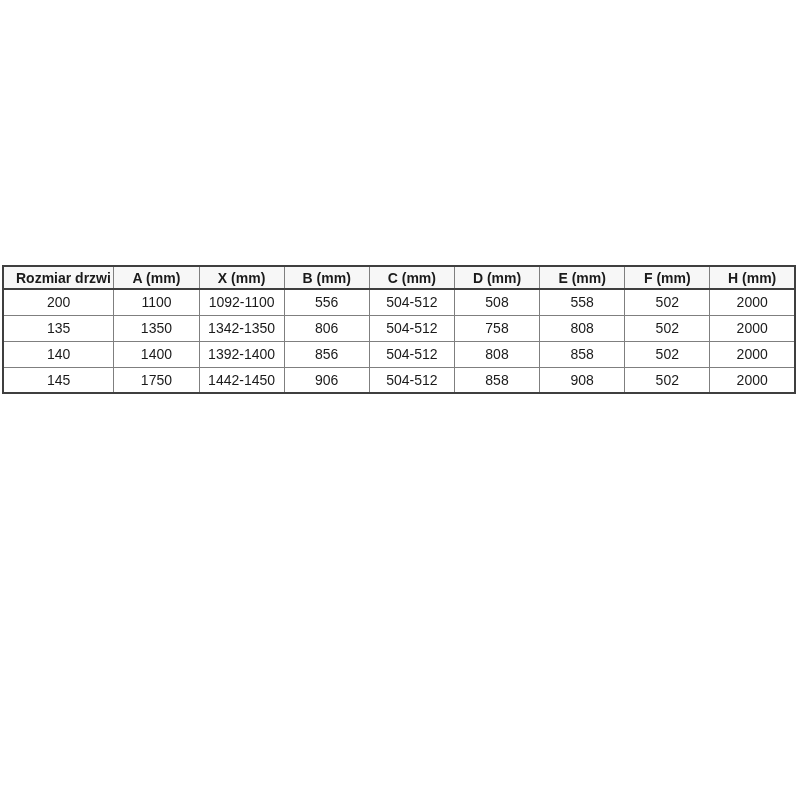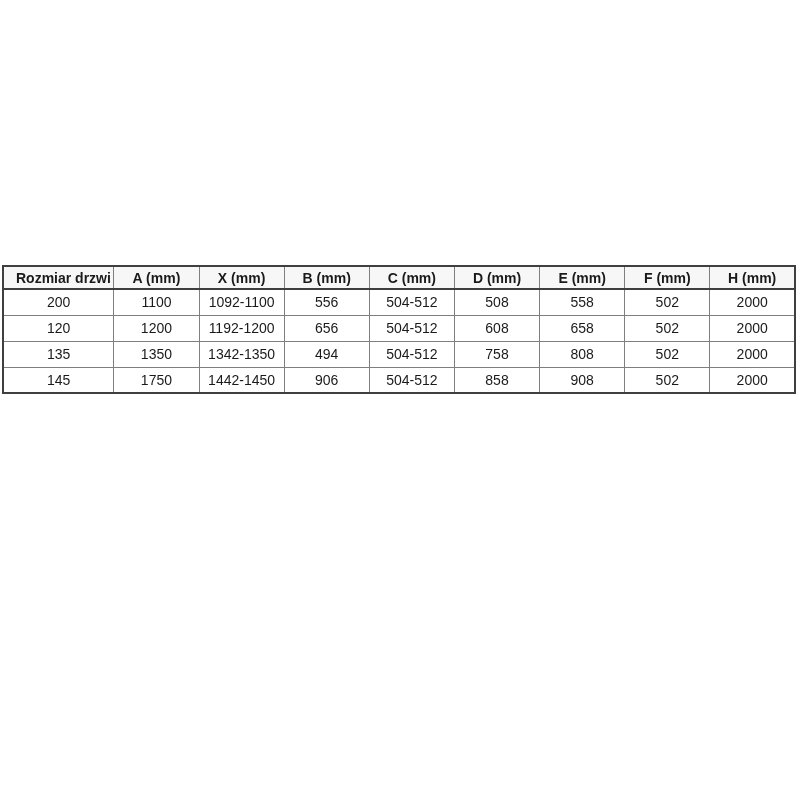--- a/index.html
+++ b/index.html
@@ -89,38 +89,38 @@
             <td>1100</td>
             <td>1092-1100</td>
             <td>556</td>
             <td>504-512</td>
             <td>508</td>
             <td>558</td>
             <td>502</td>
             <td>2000</td>
           </tr>
           <tr>
-            <td>120</td>
-            <td>1200</td>
-            <td>1192-1200</td>
-            <td>656</td>
+            <td>135</td>
+            <td>1350</td>
+            <td>1342-1350</td>
+            <td>806</td>
             <td>504-512</td>
-            <td>608</td>
-            <td>658</td>
+            <td>758</td>
+            <td>808</td>
             <td>502</td>
             <td>2000</td>
           </tr>
           <tr>
-            <td>135</td>
-            <td>1350</td>
-            <td>1342-1350</td>
-            <td>494</td>
+            <td>140</td>
+            <td>1400</td>
+            <td>1392-1400</td>
+            <td>856</td>
             <td>504-512</td>
-            <td>758</td>
             <td>808</td>
+            <td>858</td>
             <td>502</td>
             <td>2000</td>
           </tr>
           <tr>
             <td>145</td>
             <td>1750</td>
             <td>1442-1450</td>
             <td>906</td>
             <td>504-512</td>
             <td>858</td>

